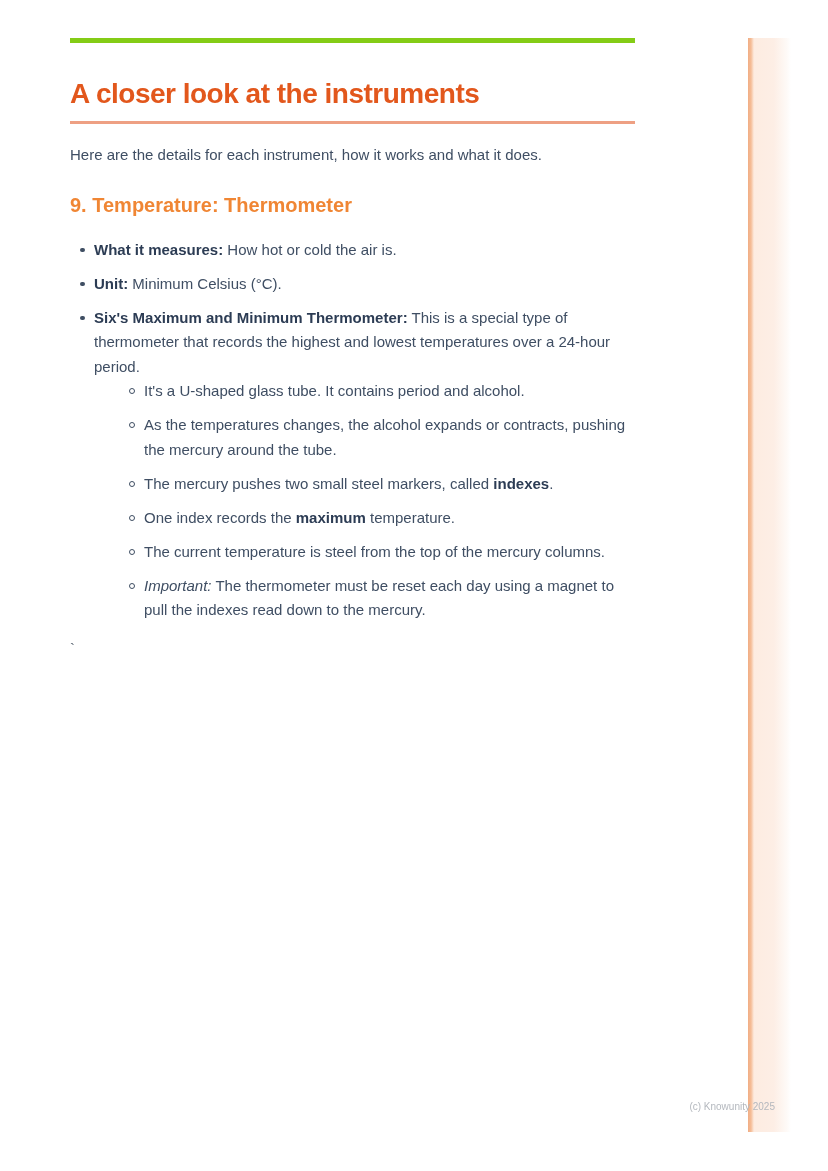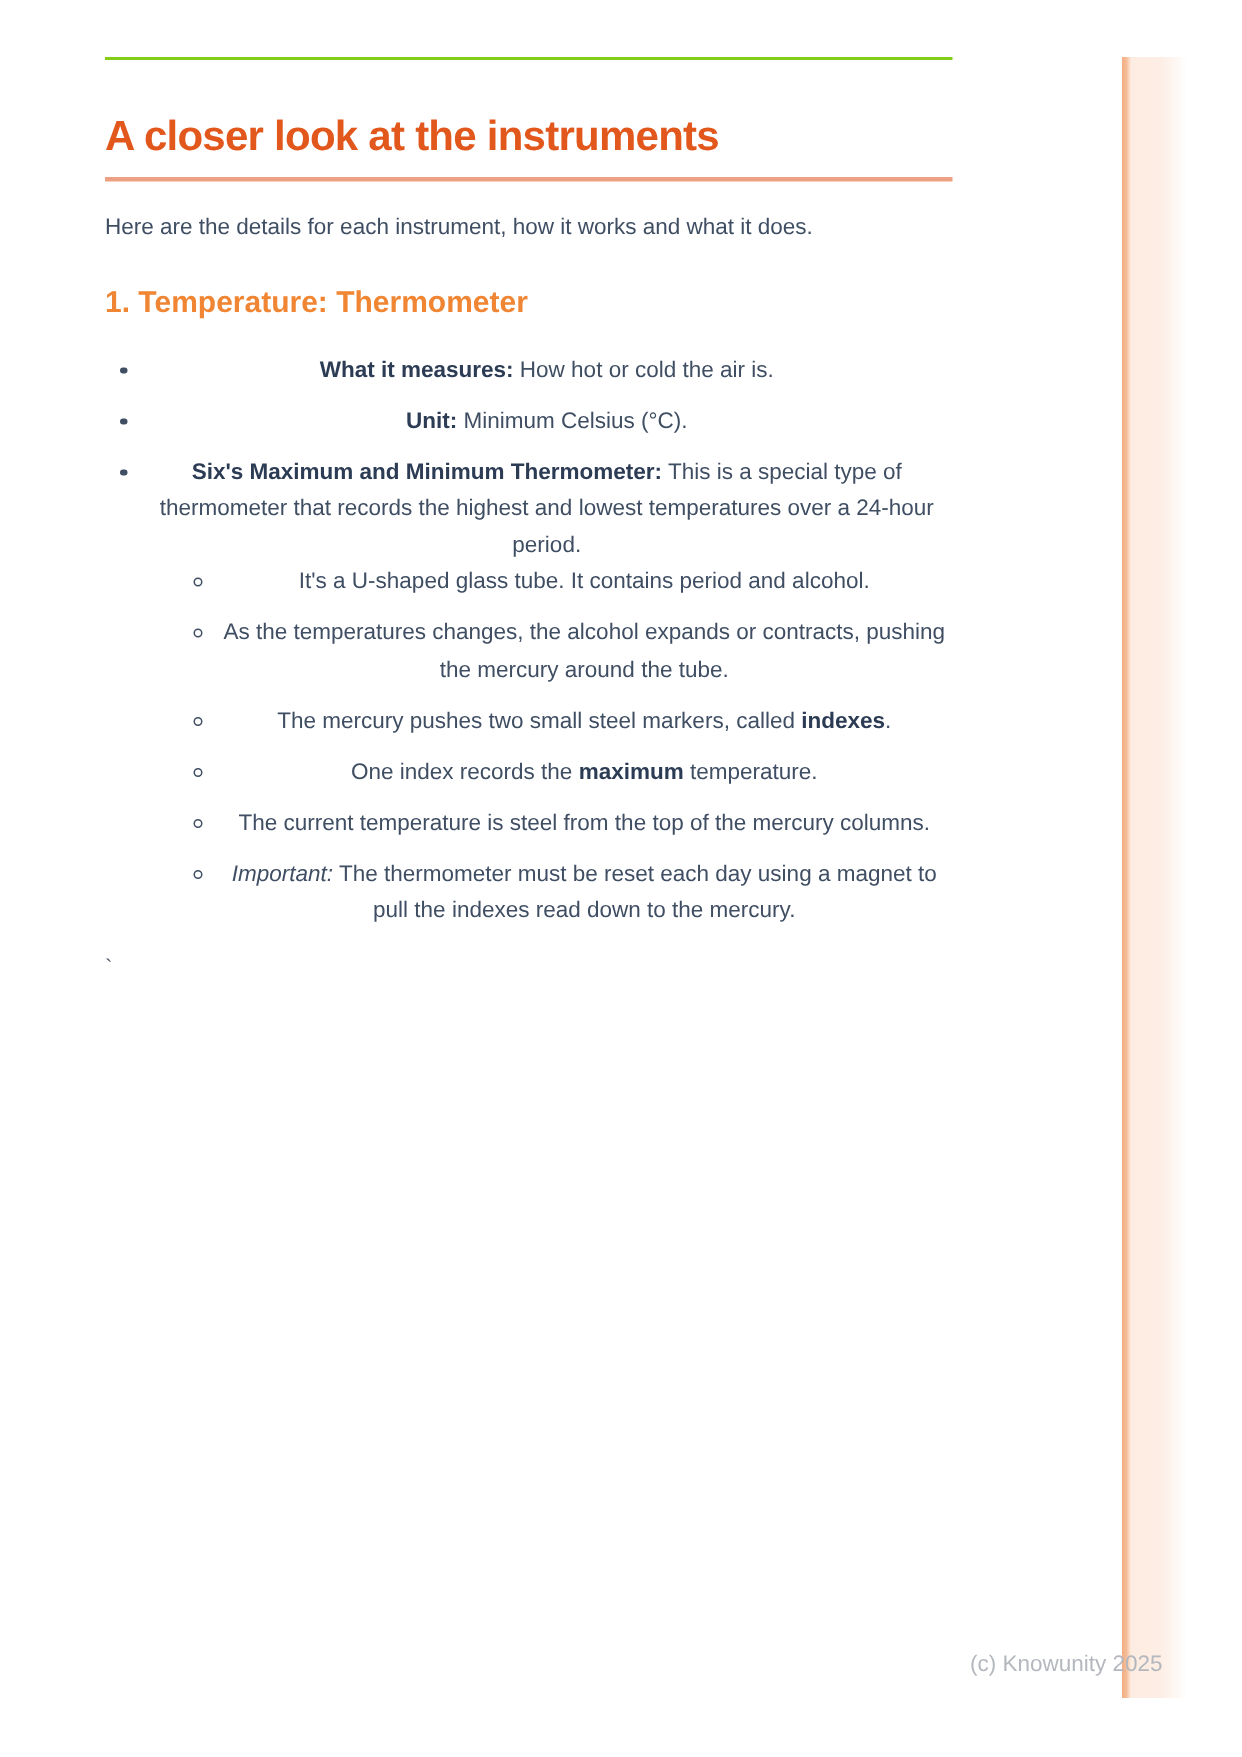--- a/index.html
+++ b/index.html
@@ -14,40 +14,40 @@
   .stripe {
     position:absolute; left:748px; top:38px; width:43px; height:1094px;
     background:linear-gradient(to right,
       #f1ad84 0px, #f5bd97 3px, #fdece1 6px,
       #fdeee5 60%, #fefaf7 90%, #ffffff 100%);
     z-index:1;
   }
 
   .content {
     position:absolute; left:70px; top:38px; width:565px;
-    border-top:2px solid #84cc16;
+    border-top:5px solid #84cc16;
     color:#3f4e63; font-size:15px; line-height:24.5px;
     z-index:2;
   }
 
   h1.title {
     margin:37px 0 0; padding:0;
     color:#e2571c; font-size:28px; line-height:28px;
     font-weight:bold; letter-spacing:-0.5px;
   }
   .title-rule { margin-top:13px; height:3px; background:#eea083; }
 
   p.intro { margin:19px 0 0; }
 
   h2.section {
     margin:27px 0 0; padding:0;
     color:#f08634; font-size:20px; line-height:21px; font-weight:bold;
   }
 
-  ul { list-style:none; margin:0; padding:0;text-align:center; }
+  ul { list-style:none; margin:0; padding:0; }
   ul.lvl1 { margin-top:22px; }
   ul.lvl1 > li { position:relative; padding-left:24px; margin-bottom:9.5px; }
   ul.lvl1 > li::before {
     content:""; position:absolute; left:10px; top:10px;
     width:4.5px; height:4.5px; border-radius:50%; background:#3f4e63;
   }
   ul.lvl2 { margin:0 0 0 26px; }
   ul.lvl2 > li { position:relative; padding-left:24px; margin-bottom:9.5px; }
   ul.lvl2 > li::before {
     content:""; position:absolute; left:9px; top:9px;
@@ -55,38 +55,38 @@
     border:1.5px solid #3f4e63; background:transparent; box-sizing:border-box;
   }
 
   .b  { font-weight:bold; color:#2c3c54; }
   .it { font-style:italic; }
 
   p.stray { margin:14px 0 0; color:#55606e; }
 
   .footer {
     position:absolute; top:1101px; right:53px;
-    font-size:15px; color:#b4b8be; z-index:3;
+    font-size:10px; color:#b4b8be; z-index:3;
   }
 </style>
 </head>
 <body>
 
 <div class="page">
 
   <div class="stripe"></div>
 
   <div class="content">
 
     <h1 class="title">A closer look at the instruments</h1>
     <div class="title-rule"></div>
 
     <p class="intro">Here are the details for each instrument, how it works and what it does.</p>
 
-    <h2 class="section">1. Temperature: Thermometer</h2>
+    <h2 class="section">9. Temperature: Thermometer</h2>
 
     <ul class="lvl1">
 
       <li>
         <span class="b">What it measures:</span><span> How hot or cold the air is.</span>
       </li>
 
       <li>
         <span class="b">Unit:</span><span> Minimum Celsius (°C).</span>
       </li>

